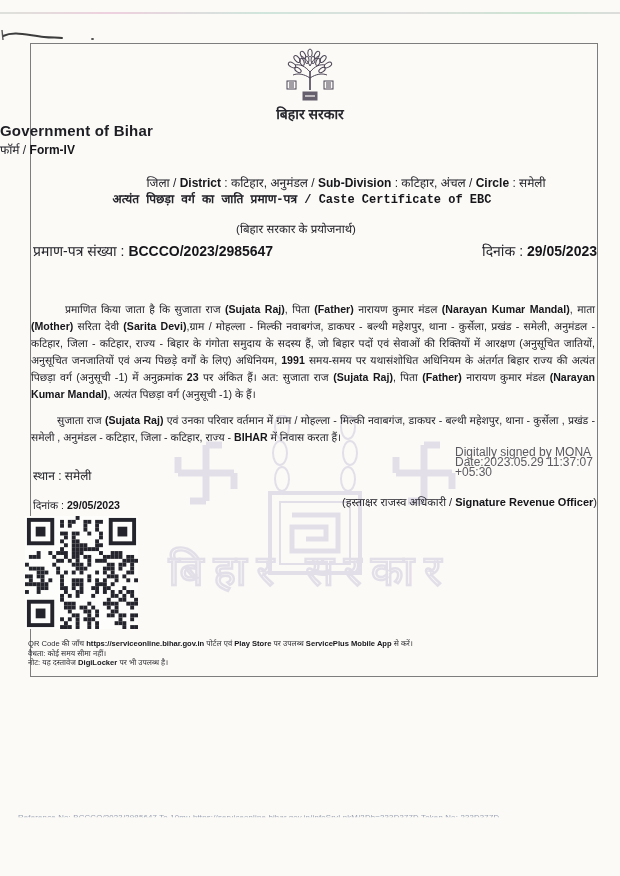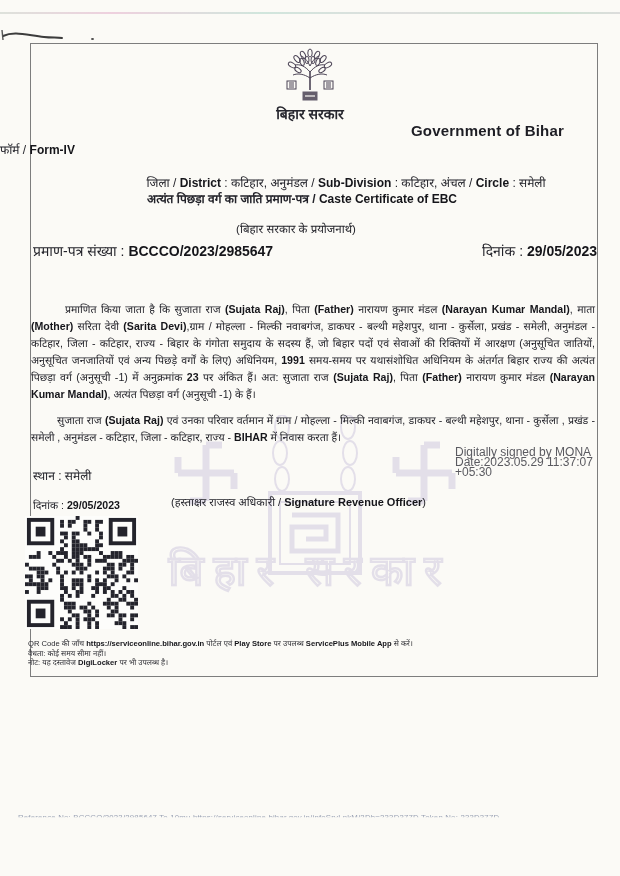--- a/index.html
+++ b/index.html
@@ -15,36 +15,36 @@
   .scan-topline{left:0;top:12px;width:620px;height:2px;
     background:linear-gradient(90deg,#d8ddd6,#ecc9da 18%,#c9e2d8 42%,#d9d9d9 66%,#c2e1cb 88%,#d7d7d7);
     opacity:.85;}
   .pen-squiggle{left:0;top:26px;}
   .ink-dot{left:91px;top:38px;width:3px;height:2px;background:#4a4a4a;border-radius:50%;}
   
   .frame{left:30px;top:43px;width:568px;height:634px;border:1px solid #7d7d7d;box-sizing:border-box;background:transparent;}
   
   .emblem{left:0;top:48px;width:620px;text-align:center;}
   .title-hi{left:0;top:104px;width:620px;text-align:center;font-size:14px;font-weight:bold;color:#26262e;}
-  .title-en{left:0;top:122px;width:564px;text-align:right;font-size:15px;font-weight:bold;color:#1d1d24;letter-spacing:.2px;}
+  .title-en{left:0;top:122px;width:564px;text-align:left;font-size:15px;font-weight:bold;color:#1d1d24;letter-spacing:.2px;}
   .form-line{left:0;top:141px;width:620px;text-align:left;font-size:12px;}
   .district-line{left:0;top:174px;width:620px;text-align:center;font-size:12px;padding-left:36px;}
-  .caste-line{left:0;top:190px;width:604px;text-align:center;font-size:12px;font-weight:bold;}
+  .caste-line{left:0;top:190px;width:604px;text-align:center;font-size:12px;font-weight:bold;font-family:Liberation Mono, monospace;}
   .purpose-line{left:0;top:221px;width:536px;text-align:center;font-size:11.5px;margin-left:28px;}
   
   .meta-row{left:33px;top:241px;width:564px;font-size:14px;display:flex;justify-content:space-between;}
   
   .para{left:31px;top:281px;width:564px;font-size:10.6px;line-height:17px;text-align:justify;margin-top:20px;}
   .para.p1{text-indent:34px;}
   .para.p2{top:392px;line-height:16.5px;text-indent:26px;}
   
   .digital-sig{left:455px;top:447px;font-size:12px;line-height:10px;color:#5a5a60;}
   .place{left:33px;top:467px;font-size:12px;}
   .date-left{left:33px;top:498px;font-size:10.6px;}
-  .sign-label{left:0;top:494px;width:597px;text-align:center;font-size:11px;}
+  .sign-label{left:0;top:494px;width:597px;text-align:right;font-size:11px;}
   
   .qr{left:25px;top:516px;width:113px;height:113px;}
   
   .notes{left:28px;top:639px;font-size:7.6px;line-height:9.6px;color:#2b2b31;}
   
   .wm{color:#e6e2ec;z-index:0;}
   .wm-text{left:0;top:540px;width:620px;text-align:center;font-size:42px;font-weight:bold;
     color:transparent;-webkit-text-stroke:1.1px #e3dfe9;letter-spacing:10px;}
   .content{z-index:1;}
   

